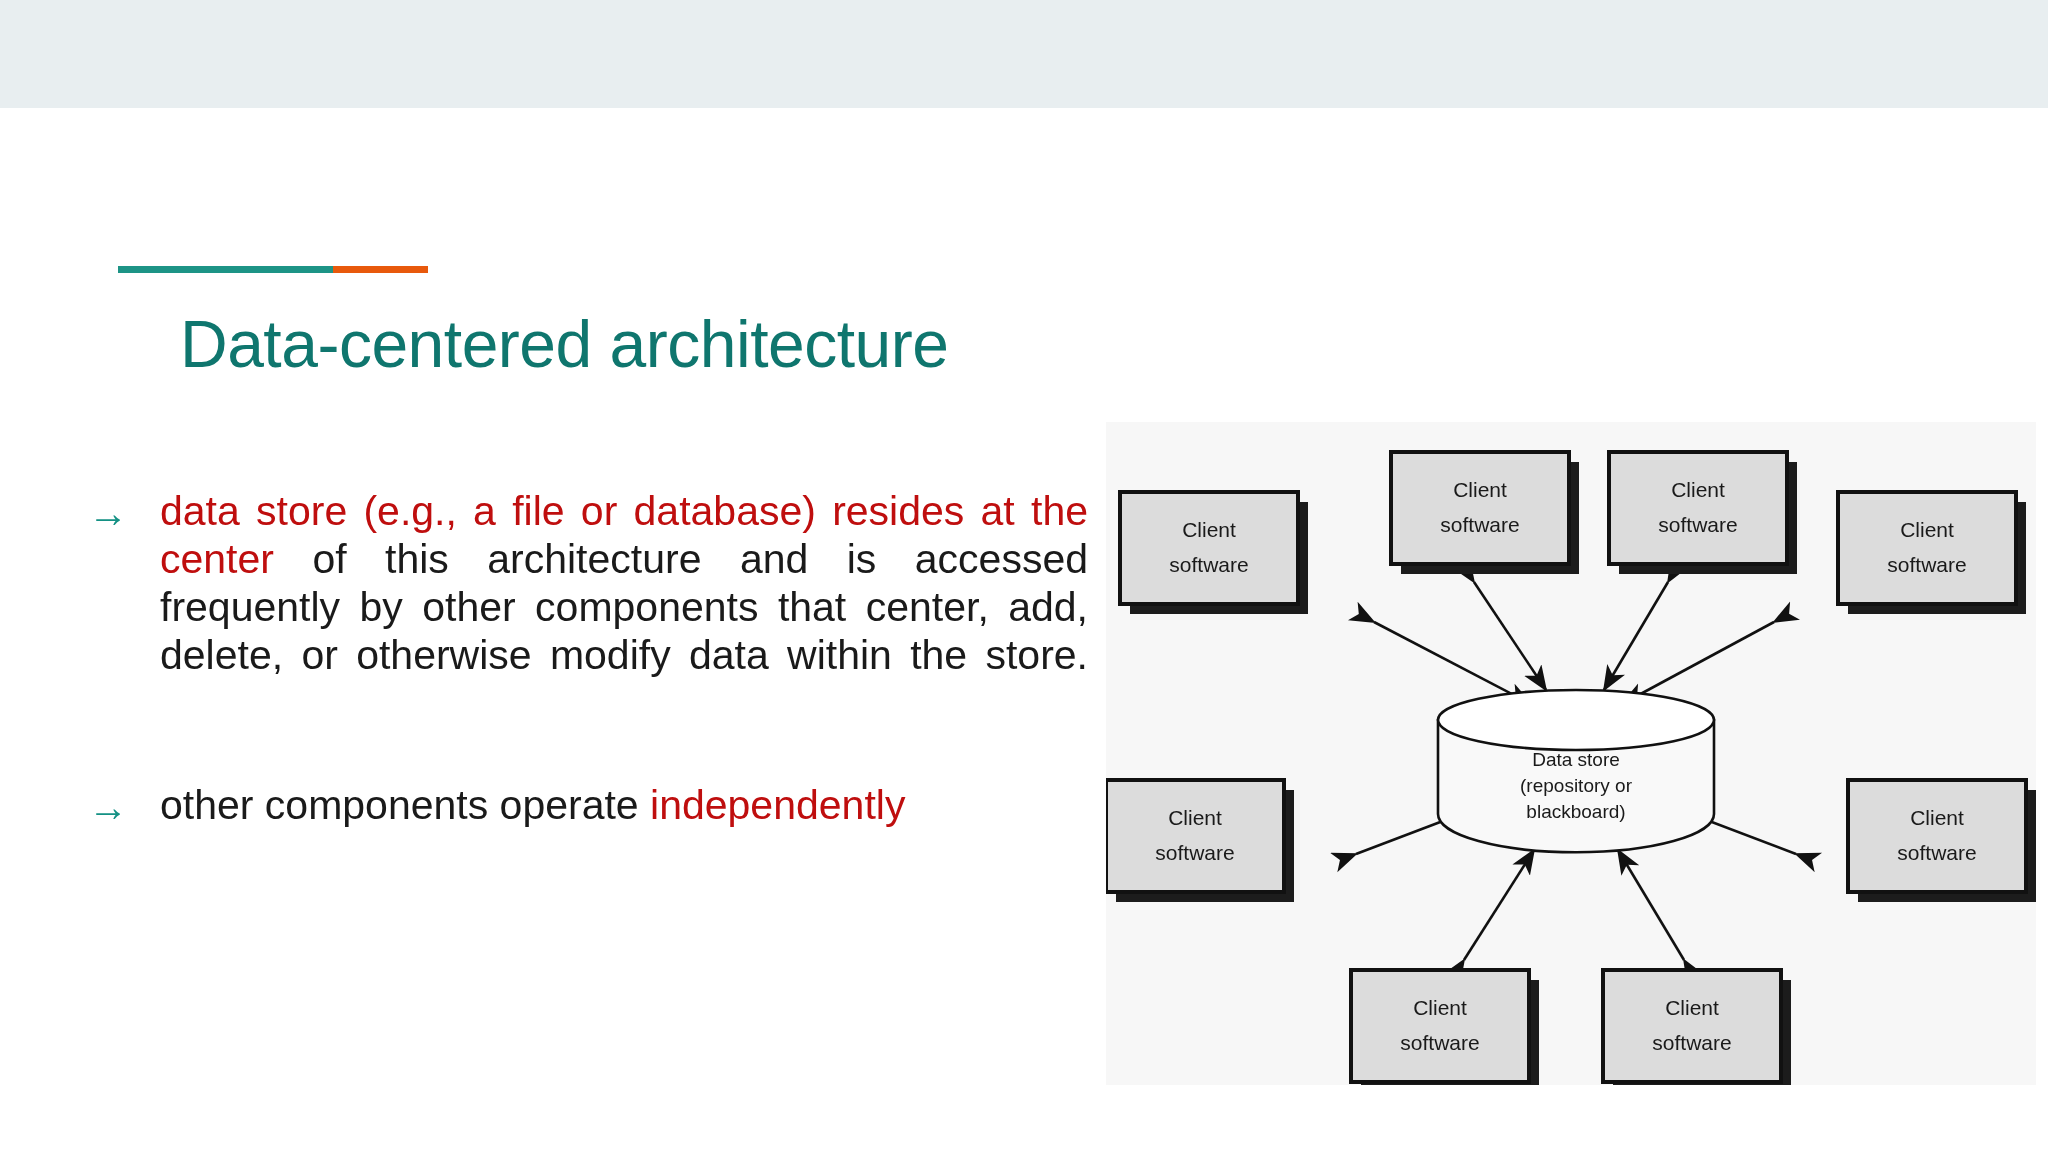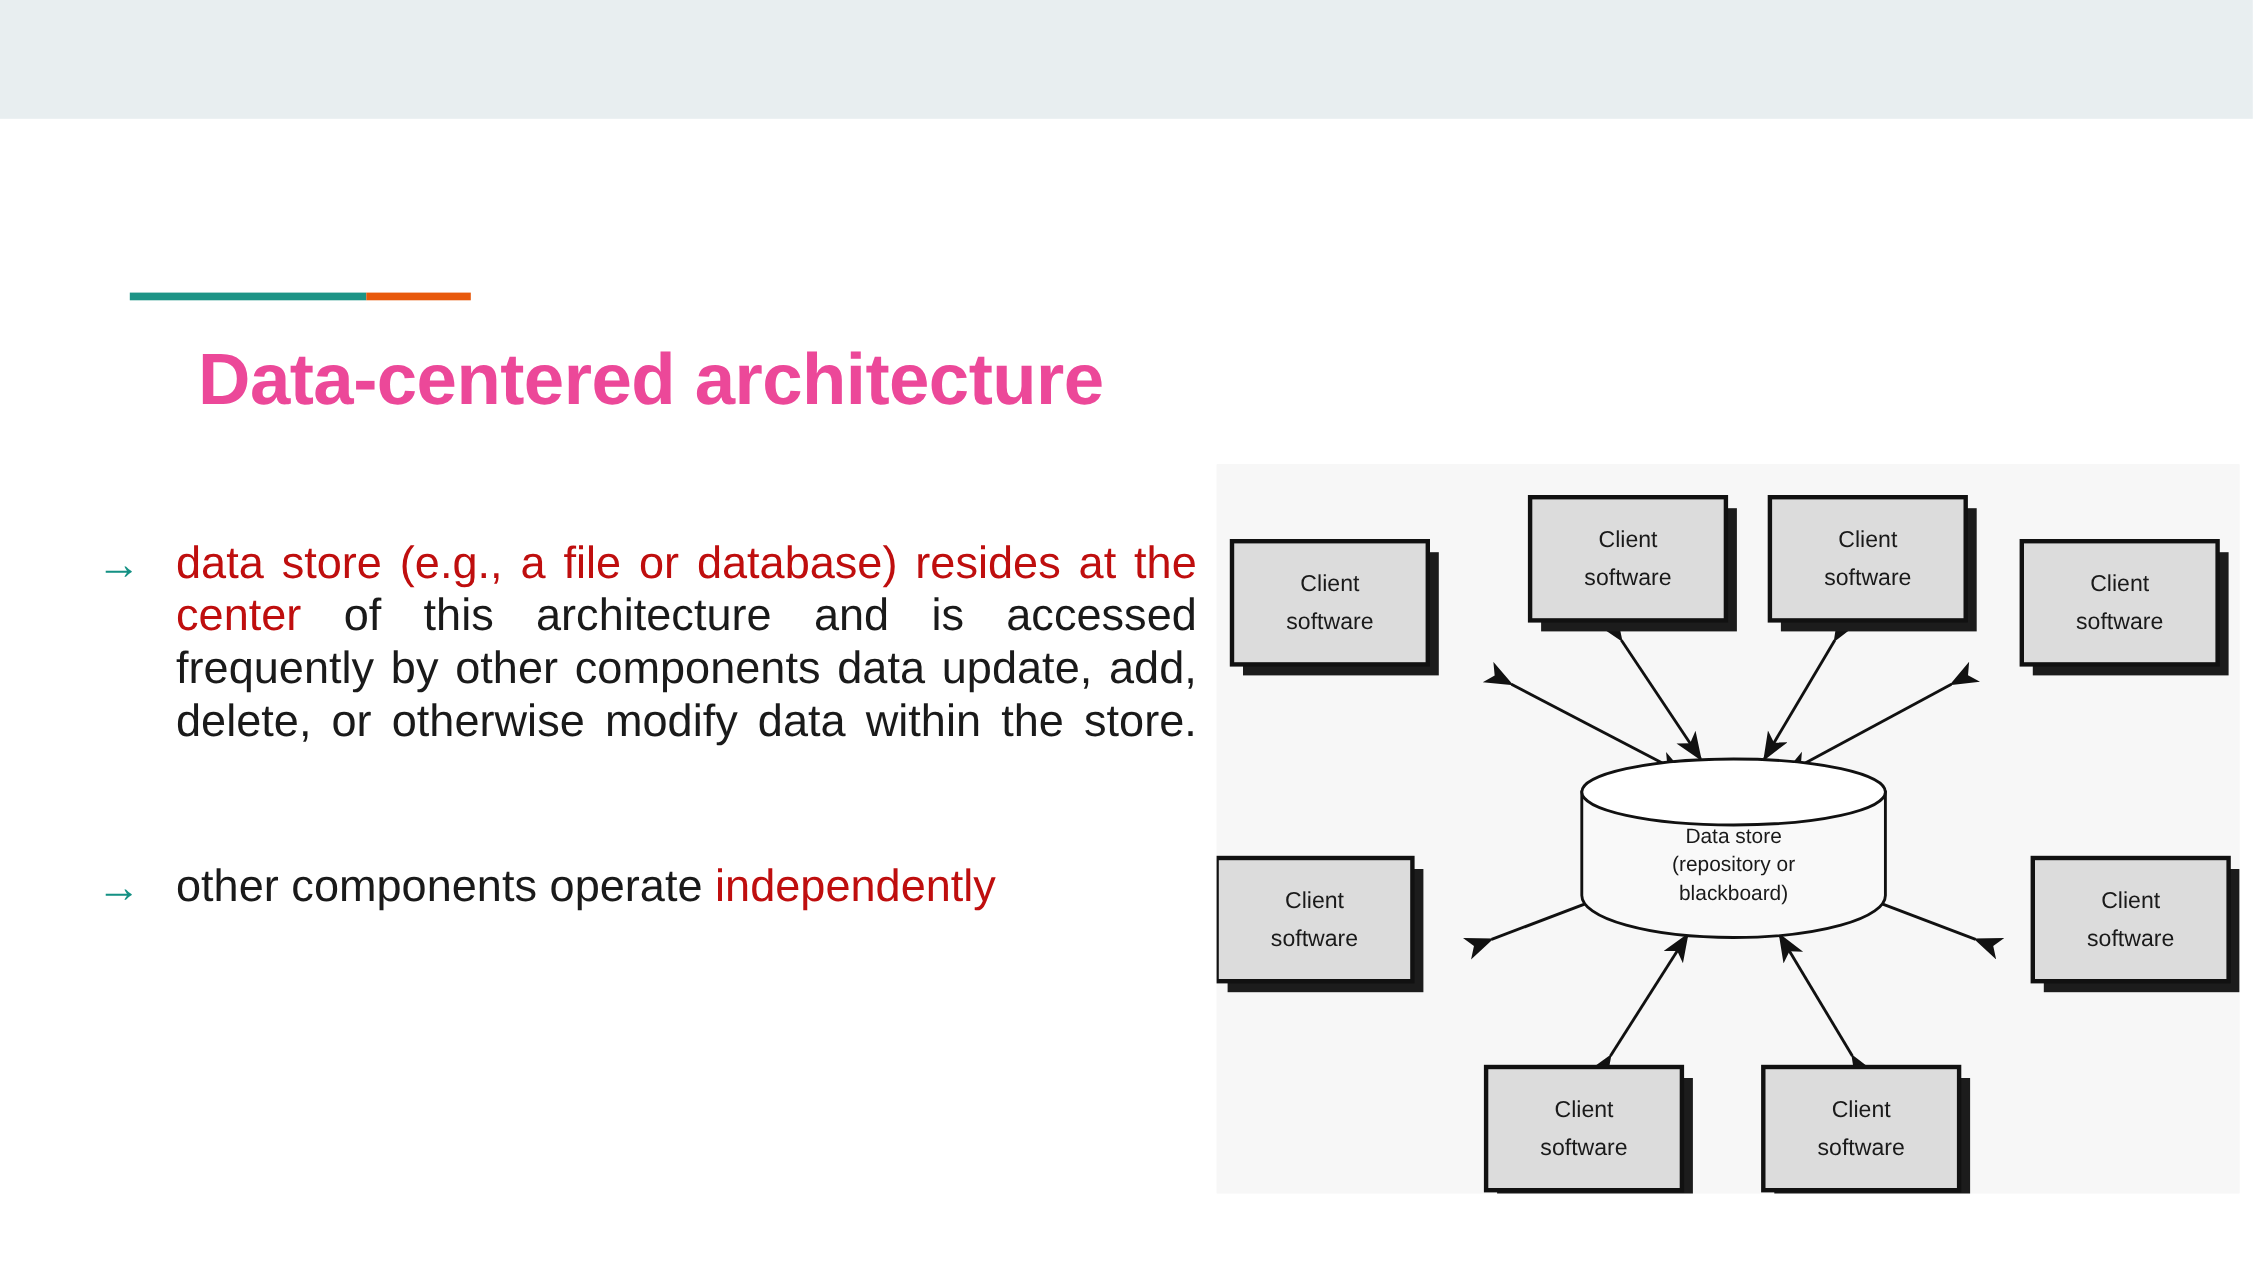--- a/index.html
+++ b/index.html
@@ -41,22 +41,22 @@
     flex: 1 1 auto;
     background: #e8590c;
   }
 
   
   .slide-title {
     position: absolute;
     left: 180px;
     top: 308px;
     font-size: 66px;
-    font-weight: bold;
-    color: #ec4899;
+    font-weight: normal;
+    color: #0f766e;
     letter-spacing: -0.5px;
     white-space: nowrap;
     line-height: 1.1;
   }
 
   
   .body-col {
     position: absolute;
     left: 88px;
     top: 488px;
@@ -128,21 +128,21 @@
   <span class="seg-teal"></span>
   <span class="seg-orange"></span>
 </div>
 
 <div class="slide-title">Data-centered architecture</div>
 
 <div class="body-col">
 
   <div class="bullet">
     <span class="marker">→</span>
-    <span class="txt"><span class="hl">data store (e.g., a file or database) resides at the center</span><span> of this architecture and is accessed frequently by other components data update, add, delete, or otherwise modify data within the store.</span></span>
+    <span class="txt"><span class="hl">data store (e.g., a file or database) resides at the center</span><span> of this architecture and is accessed frequently by other components that center, add, delete, or otherwise modify data within the store.</span></span>
   </div>
 
   <div class="bullet no-stretch">
     <span class="marker">→</span>
     <span class="txt"><span>other components operate </span><span class="hl">independently</span></span>
   </div>
 
 </div>
 
 <div class="diagram">

